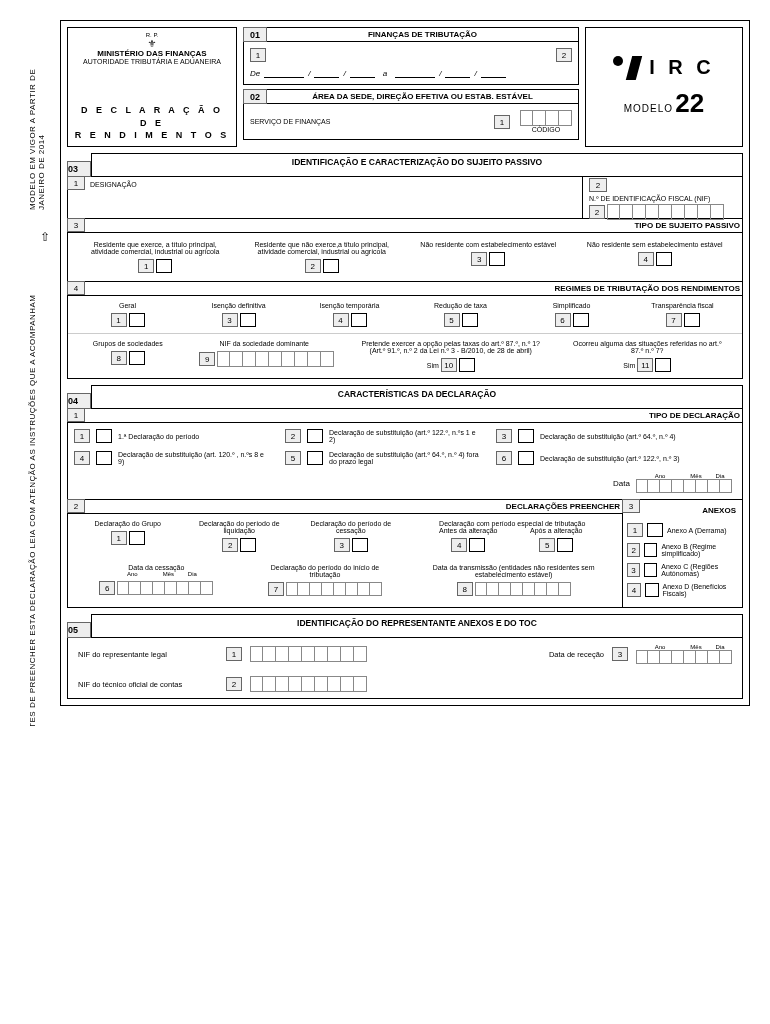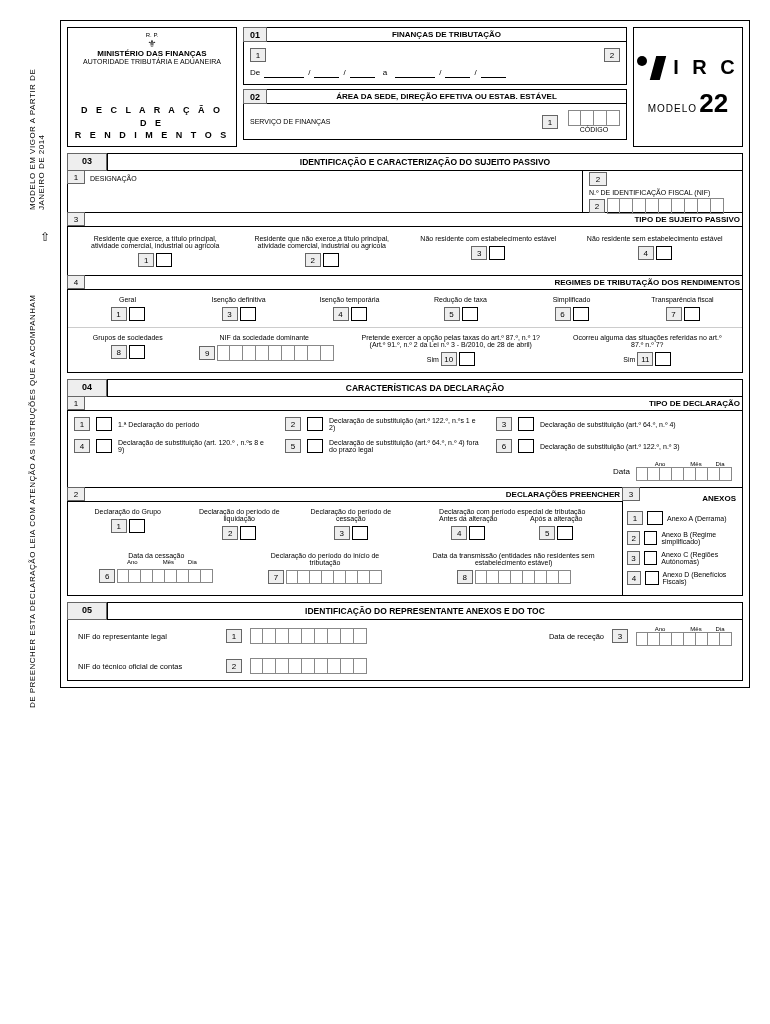--- a/index.html
+++ b/index.html
@@ -14,39 +14,39 @@
   .arr2 { top: 760px; }
   .outer { border: 1px solid #000; padding: 6px; }
   .row { display: flex; gap: 6px; }
   .box { border: 1px solid #000; }
   .header-left { width: 170px; height: 120px; text-align: center; padding: 4px; display: flex; flex-direction: column; justify-content: space-between; }
   .header-left .min { font-weight: bold; font-size: 8px; }
   .header-left .auth { font-size: 7px; }
   .header-left .decl { font-weight: bold; font-size: 9px; letter-spacing: 3px; line-height: 1.4; }
   .emblem { font-size: 10px; }
   .rp { font-size: 6px; }
-  .header-mid { width: 384px; display: flex; flex-direction: column; gap: 4px; }
+  .header-mid { width: 336px; display: flex; flex-direction: column; gap: 4px; }
   .panel-head { display: flex; align-items: stretch; }
   .num-tab { width: 24px; background: #eee; border: 1px solid #666; display: flex; align-items: center; justify-content: center; font-weight: bold; font-size: 9px; }
   .panel-title { flex: 1; border: 1px solid #000; border-left: none; text-align: center; font-weight: bold; font-size: 8px; padding: 2px; background: #fff; }
   .panel-body { border: 1px solid #000; border-top: none; padding: 6px; font-size: 8px; }
-  .de-line { display: flex; align-items: flex-start; gap: 4px; }
+  .de-line { display: flex; align-items: center; gap: 4px; font-style: italic; }
   .uline { border-bottom: 1px solid #000; display: inline-block; height: 10px; }
   .mini-box { display: inline-block; border: 1px solid #666; background: #eee; width: 16px; height: 14px; text-align: center; line-height: 14px; font-size: 8px; vertical-align: middle; }
   .header-right { flex: 1; display: flex; flex-direction: column; align-items: center; justify-content: center; gap: 8px; }
   .irc-logo { display: flex; align-items: center; gap: 8px; }
   .irc-icon { width: 28px; height: 24px; position: relative; }
   .irc-icon::before { content: ""; position: absolute; left: 0; top: 0; width: 10px; height: 10px; background: #000; border-radius: 50%; }
   .irc-icon::after { content: ""; position: absolute; right: 2px; top: 0; width: 10px; height: 24px; background: #000; transform: skewX(-15deg); }
   .irc-text { font-size: 20px; font-weight: bold; letter-spacing: 4px; }
   .modelo { font-size: 10px; letter-spacing: 1px; }
   .modelo-num { font-size: 26px; font-weight: bold; }
   .section { margin-top: 6px; }
   .sec-title { display: flex; }
-  .sec-num { width: 40px; border: 1px solid #666; background: #eee; text-align: center; font-weight: bold; font-size: 9px; padding: 2px 0; }
+  .sec-num { width: 24px; border: 1px solid #666; background: #eee; text-align: left; font-weight: bold; font-size: 9px; padding: 2px 0; margin-top: 8px; }
   .sec-label { flex: 1; border: 1px solid #000; text-align: center; font-weight: bold; font-size: 8.5px; padding: 3px; }
   .sub-row { border: 1px solid #000; border-top: none; padding: 4px 8px; position: relative; }
   .sub-num { position: absolute; left: -1px; top: -1px; width: 18px; height: 14px; border: 1px solid #666; background: #eee; text-align: center; font-size: 8px; line-height: 14px; }
   .label-sm { font-size: 7px; }
   .nif-grid { display: flex; gap: 0; }
   .nif-cell { width: 13px; height: 16px; border: 1px solid #888; border-left: none; }
   .nif-cell:first-child { border-left: 1px solid #888; }
   .opts { display: flex; justify-content: space-around; text-align: center; padding: 8px 4px; }
   .opt { width: 140px; font-size: 7px; }
   .opt-box { margin-top: 4px; display: inline-flex; align-items: center; gap: 2px; }

